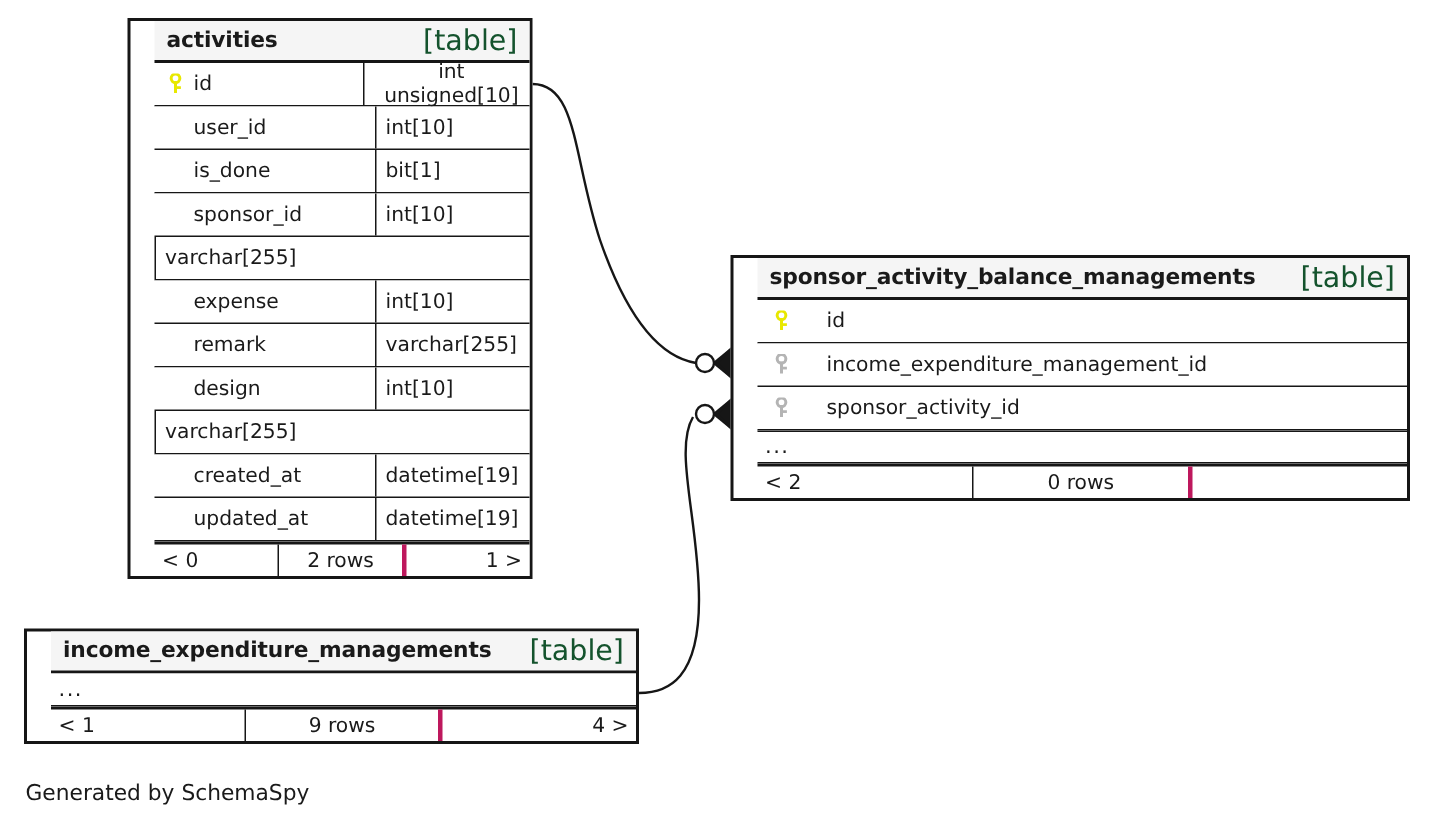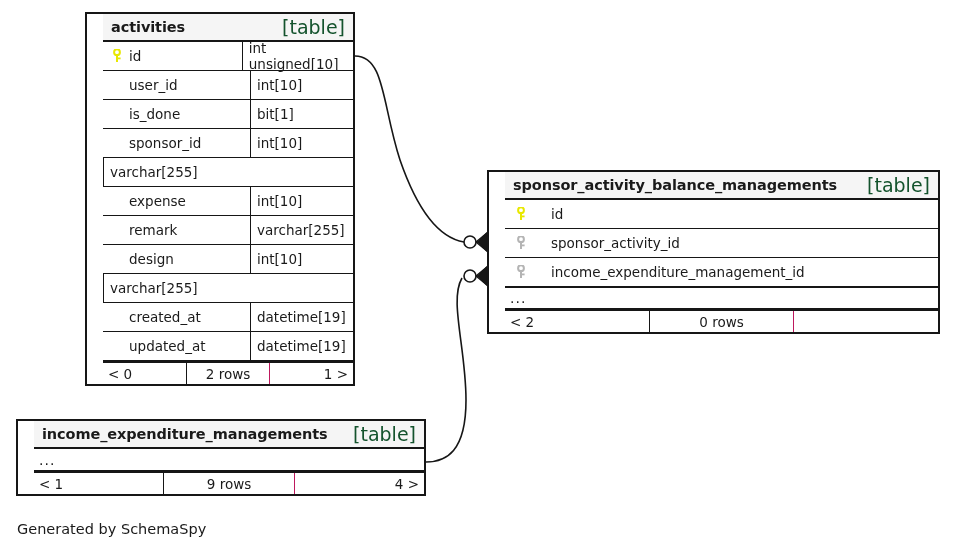--- a/index.html
+++ b/index.html
@@ -116,29 +116,29 @@
   }
   .foot-cell {
     box-sizing: border-box;
     font-size: 13.5px;
     display: flex;
     align-items: center;
     padding: 0 5px;
   }
   .foot-left   { flex: 1 1 0; justify-content: flex-start; }
   .foot-mid    { flex: 1 1 0; justify-content: center;
-                 border-left: 1px solid #161616; border-right: 1px solid #be185d; }
+                 border-left: 1px solid #161616; border-right: 3px solid #be185d; }
   .foot-right  { flex: 1 1 0; justify-content: flex-end; }
 
   
   #node-activities {
     left: 85px; top: 12px; width: 270px;
   }
   #node-activities .cell-name { width: 131px; }
-  #node-activities .cell-type { flex: 1 1 auto; }
+  #node-activities .cell-type { flex: 1 1 auto; text-align: center; }
 
   #node-sabm {
     left: 487px; top: 170px; width: 453px;
   }
   #node-sabm .cell-name { width: 100%; padding-left: 8px; }
 
   #node-iem {
     left: 16px; top: 419px; width: 410px;
   }
 
@@ -309,34 +309,34 @@
 
     <div class="row">
       <span class="cell-name">
         <span class="keyicon">
           <svg width="14" height="14" viewBox="0 0 14 14" xmlns="http://www.w3.org/2000/svg">
             <circle cx="7" cy="3.2" r="2.9" fill="none" stroke="#b4b4b4" stroke-width="2"></circle>
             <rect x="6" y="5" width="2" height="8" fill="#b4b4b4"></rect>
             <rect x="8" y="8.5" width="2.6" height="1.8" fill="#b4b4b4"></rect>
           </svg>
         </span>
-        <span style="padding-left:18px">sponsor_activity_id</span>
+        <span style="padding-left:18px">income_expenditure_management_id</span>
       </span>
     </div>
 
     <div class="row">
       <span class="cell-name">
         <span class="keyicon">
           <svg width="14" height="14" viewBox="0 0 14 14" xmlns="http://www.w3.org/2000/svg">
             <circle cx="7" cy="3.2" r="2.9" fill="none" stroke="#b4b4b4" stroke-width="2"></circle>
             <rect x="6" y="5" width="2" height="8" fill="#b4b4b4"></rect>
             <rect x="8" y="8.5" width="2.6" height="1.8" fill="#b4b4b4"></rect>
           </svg>
         </span>
-        <span style="padding-left:18px">income_expenditure_management_id</span>
+        <span style="padding-left:18px">sponsor_activity_id</span>
       </span>
     </div>
 
     <div class="row-ellipsis">...</div>
 
     <div class="node-foot">
       <span class="foot-cell foot-left">&lt; 2</span>
       <span class="foot-cell foot-mid">0 rows</span>
       <span class="foot-cell foot-right"></span>
     </div>

